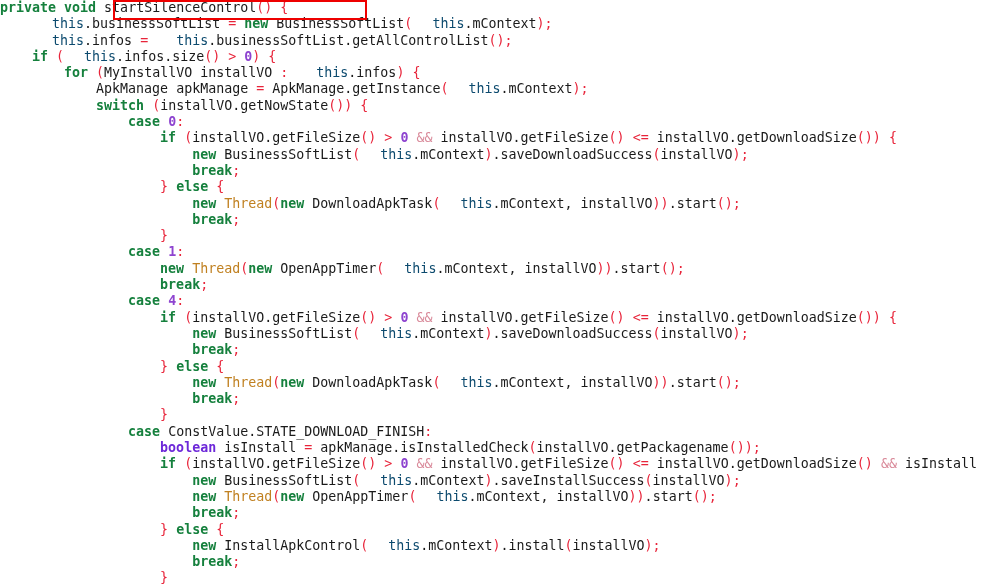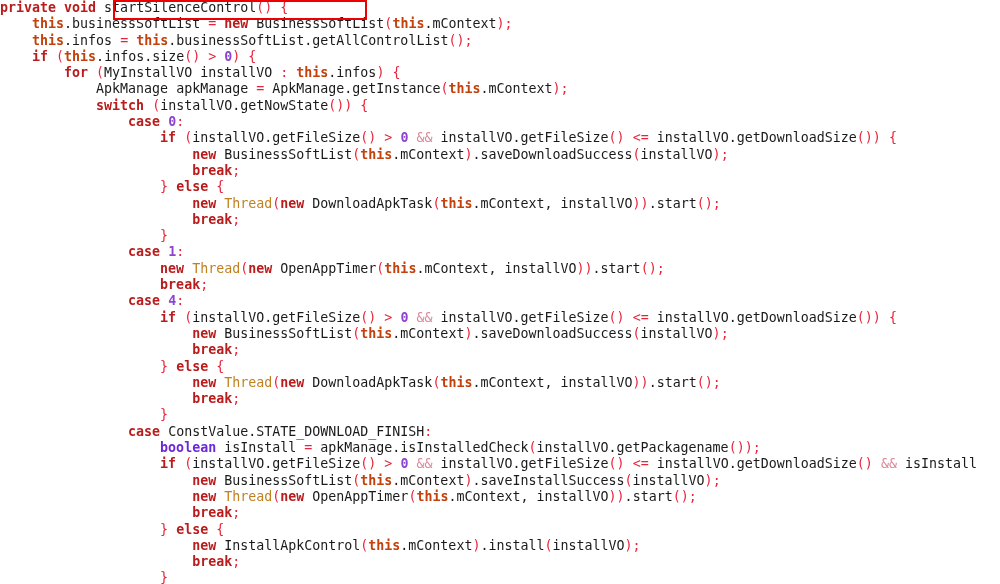--- a/index.html
+++ b/index.html
@@ -39,28 +39,28 @@
     font-weight: normal;
   }
 
   .ln {
     display: block;
     height: 16.3px;
     white-space: pre;
   }
 
   
-  .kw   { color: #b91c1c; font-weight: bold; }   
+  .kw   { color: #15803d; font-weight: bold; }   
   .typ  { color: #6d28d9; font-weight: bold; }   
   .bic  { color: #c08020; }                      
   .pun  { color: #e8243a; }                      
   .num  { color: #8e44d0; font-weight: bold; }   
   .op   { color: #d98a9a; }                      
   .cmp  { color: #e8243a; }                      
-  .ths  { color: #c2410c; font-weight: bold; }   
+  .ths  { color: #0c4a6e; font-weight: normal; margin-left: 20px; }   
   .id   { color: #1a1a1a; }                      
 
   #method-highlight-box {
     position: absolute;
     border: 2px solid #ee0000;
     box-sizing: border-box;
     background: transparent;
     pointer-events: none;
   }
 </style>

